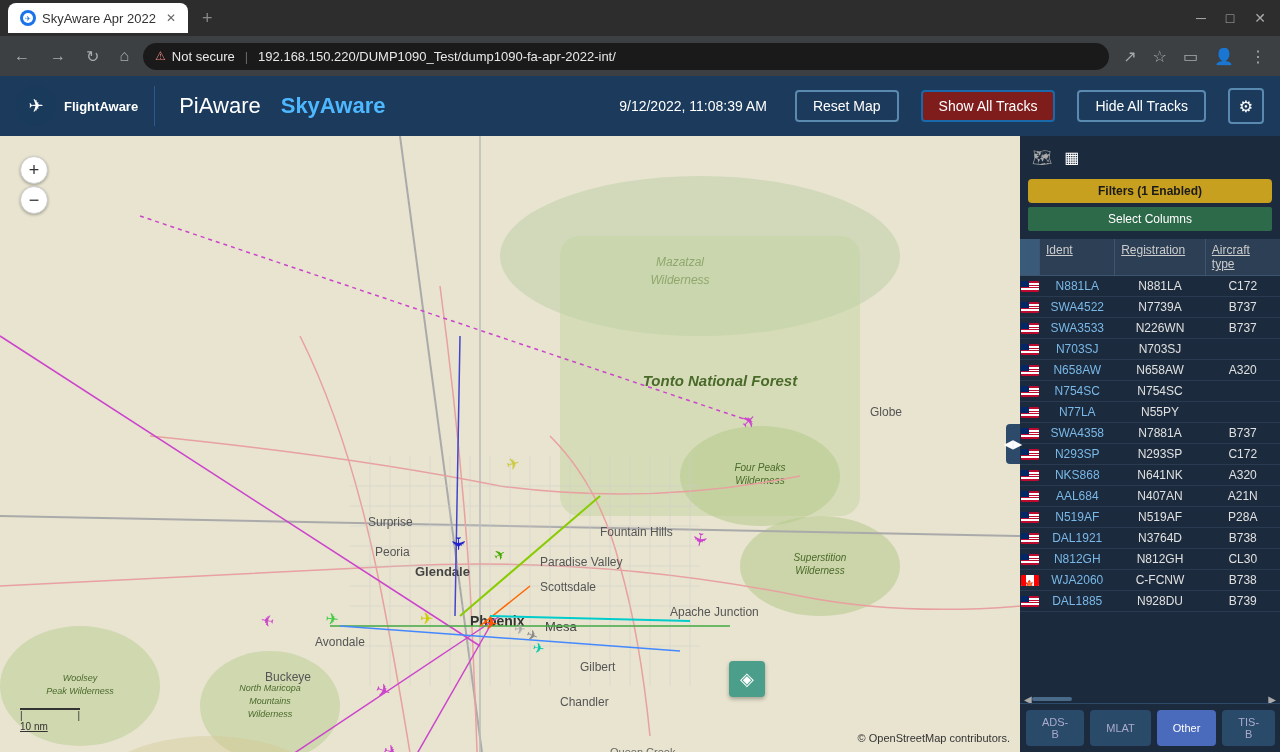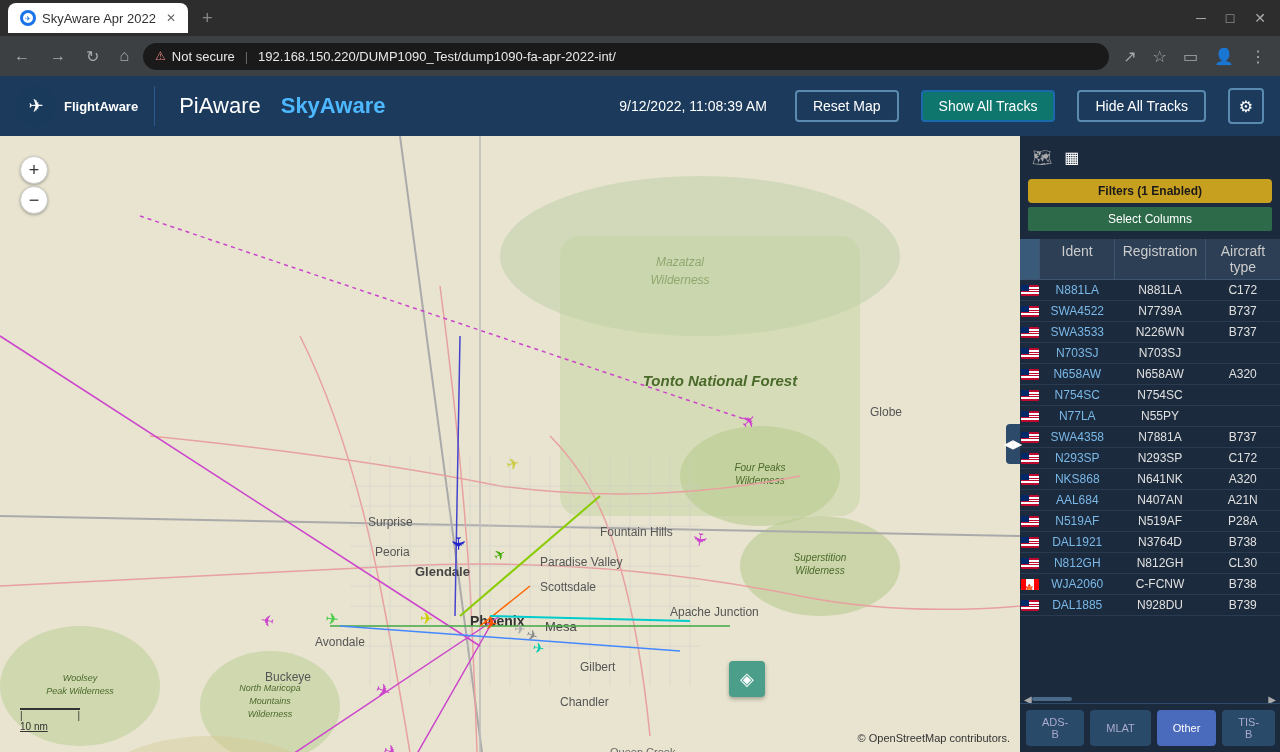--- a/index.html
+++ b/index.html
@@ -21,21 +21,21 @@
 
     
     .app { width: 100%; height: calc(752px - 76px); display: flex; flex-direction: column; }
 
     
     .app-header { background: #1b3a5c; display: flex; align-items: center; height: 60px; padding: 0 16px; gap: 16px; }
     .logo-area { display: flex; align-items: center; gap: 8px; border-right: 1px solid #2d5a8e; padding-right: 16px; }
     .logo-icon { width: 40px; height: 40px; }
     .header-spacer { flex: 1; }
     .header-btn { background: transparent; border: 2px solid #5a8ab0; color: white; padding: 6px 16px; border-radius: 4px; font-size: 14px; cursor: pointer; }
-    .header-btn-primary { background: #0f766e; border: 2px solid #1a6aab; }
+    .header-btn-primary { background: #7f1d1d; border: 2px solid #1a6aab; }
     .settings-btn { background: #1b3a5c; border: 2px solid #5a8ab0; color: white; width: 36px; height: 36px; border-radius: 4px; cursor: pointer; font-size: 16px; display: flex; align-items: center; justify-content: center; }
 
     
     .main-content { display: flex; flex: 1; position: relative; }
 
     
     .map-area { flex: 1; position: relative; overflow: hidden; background: #e8e0d0; }
 
     
     .zoom-controls { position: absolute; top: 20px; left: 20px; display: flex; flex-direction: column; gap: 2px; z-index: 10; }
@@ -57,21 +57,21 @@
 
     .sidebar-header { padding: 8px; display: flex; flex-direction: column; gap: 4px; }
     .sidebar-icons { display: flex; gap: 4px; margin-bottom: 4px; }
     .sidebar-icon-btn { background: none; border: none; color: #aaa; cursor: pointer; font-size: 16px; padding: 4px; }
     .sidebar-icon-btn.active { color: white; }
 
     .filter-btn { background: #c8a020; color: #1a1a1a; border: none; padding: 5px 12px; border-radius: 4px; font-size: 12px; cursor: pointer; font-weight: 600; }
     .select-cols-btn { background: #2d6a4a; color: white; border: none; padding: 5px 12px; border-radius: 2px; font-size: 12px; cursor: pointer; }
 
     .table-header { display: flex; background: #2d3f55; border-bottom: 1px solid #3d5570; }
-    .th { padding: 4px 6px; font-size: 14px; color: #ccc; cursor: pointer; flex: 1; text-align: center; border-right: 1px solid #3d5570; }
+    .th { padding: 4px 6px; font-size: 12px; color: #ccc; cursor: pointer; flex: 1; text-align: left; border-right: 1px solid #3d5570; text-decoration: underline; }
     .th.color-col { width: 20px; flex: 0; padding: 4px 2px; }
     .th.ident-col { flex: 1.2; }
     .th.reg-col { flex: 1.5; }
     .th.type-col { flex: 1.2; }
     .th:last-child { border-right: none; }
 
     .aircraft-list { flex: 1; overflow-y: auto; }
     .aircraft-row { display: flex; align-items: center; border-bottom: 1px solid #2a3a50; cursor: pointer; }
     .flag { width: 18px; height: 12px; margin: 0 3px; flex-shrink: 0; }
     .flag-us { background: linear-gradient(to bottom, #bf0a30 0%, #bf0a30 15%, #fff 15%, #fff 23%, #bf0a30 23%, #bf0a30 31%, #fff 31%, #fff 38%, #bf0a30 38%, #bf0a30 46%, #fff 46%, #fff 54%, #bf0a30 54%, #bf0a30 62%, #fff 62%, #fff 69%, #bf0a30 69%, #bf0a30 77%, #fff 77%, #fff 85%, #bf0a30 85%); position: relative; }

